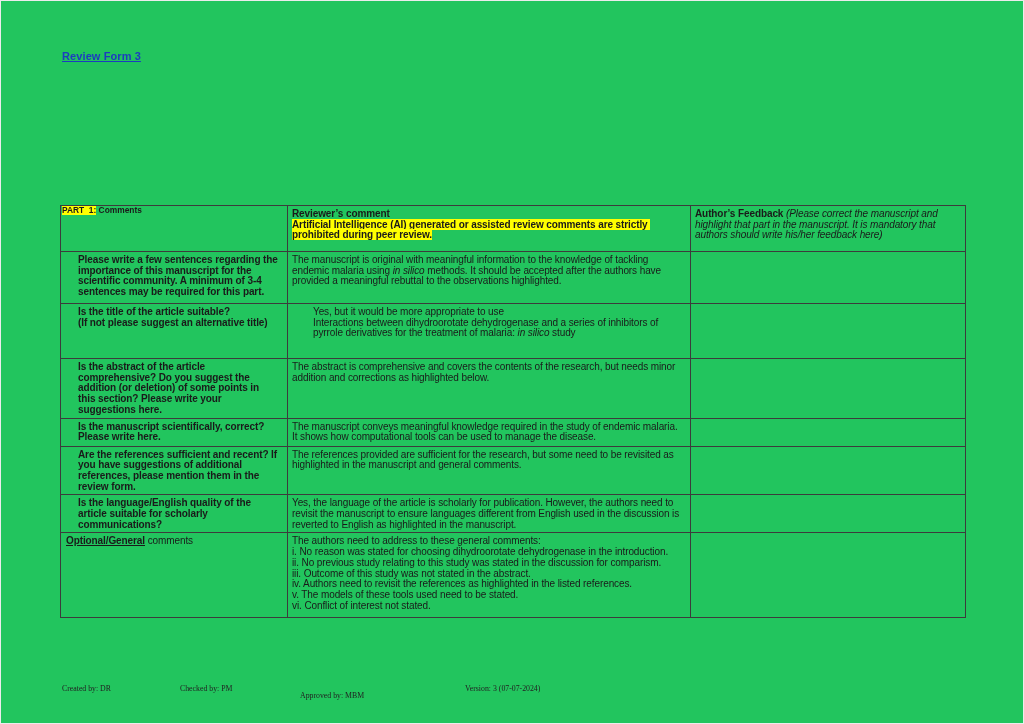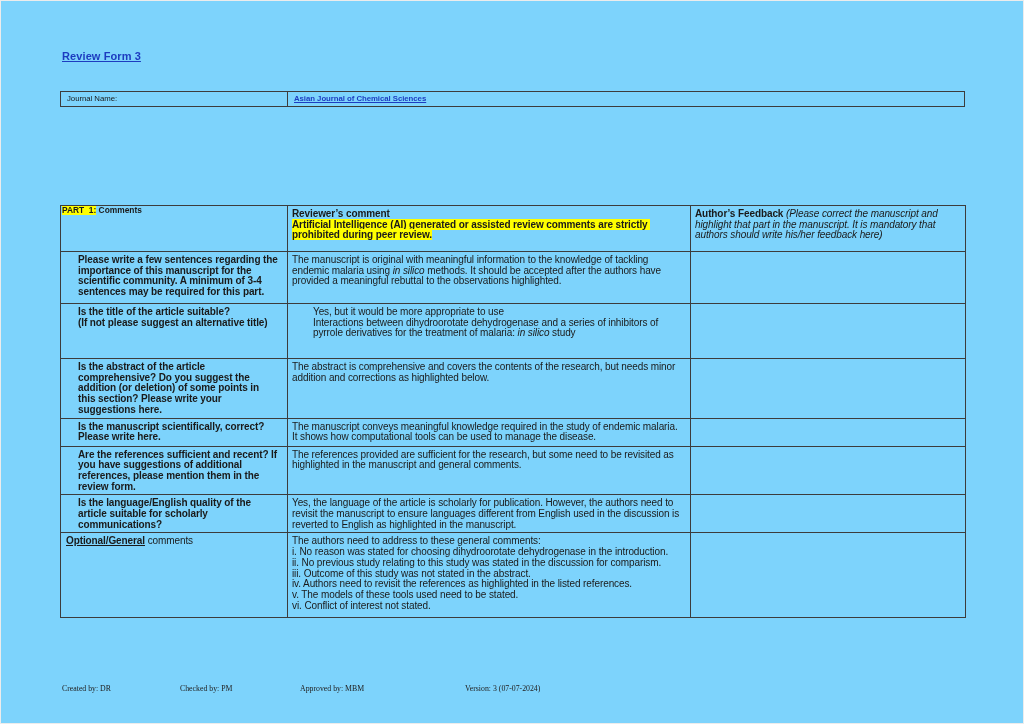--- a/index.html
+++ b/index.html
@@ -2,21 +2,21 @@
 <html><head>
 <meta charset="utf-8">
 <style>
   * { margin: 0; padding: 0; box-sizing: border-box; }
   html, body { background: #ffffff; }
   body { width: 1024px; height: 724px; font-family: "Liberation Sans", "DejaVu Sans", sans-serif; color: #1a1a1a; }
 
   .page {
     position: relative;
     width: 1024px; height: 724px;
-    background: #7dd3fc;
+    background: #22c55e;
     box-shadow: inset 0 0 0 1px #ececec;
     overflow: hidden;
   }
 
   .doc-title {
     position: absolute; left: 62px; top: 50px;
     font-size: 11px; font-weight: bold;
     color: #1d3cc0; text-decoration: underline;
     letter-spacing: 0.1px;
   }
@@ -62,40 +62,36 @@
 
   
   .footer {
     position: absolute; left: 62px; top: 684px; width: 910px; height: 14px;
     font-family: "Liberation Serif", "DejaVu Serif", serif;
     font-size: 7.8px; color: #222;
   }
   .footer span { position: absolute; top: 0; white-space: nowrap; }
   .f-created  { left: 0; }
   .f-checked  { left: 118px; }
-  .f-approved { left: 238px; }
+  .f-approved { left: 238px; margin-top: 7px; }
   .f-version  { left: 403px; }
 </style>
 </head>
 <body>
 
 <div class="page">
 
   <div class="doc-title">Review Form 3</div>
 
   <table class="info-table">
     <colgroup>
         <col class="c1">
         <col>
       </colgroup>
     <tbody>
-        <tr class="ir-1">
-      <td>Journal Name:</td>
-      <td><span class="journal-link">Asian Journal of Chemical Sciences</span></td>
-    </tr>
   </tbody>
     </table>
 
   <div class="part-heading"><span class="seg-hl" style="font-weight: bold;">PART  1:</span><span style="font-weight: bold;"> Comments</span></div>
 
   <table class="review-table">
     <colgroup>
         <col class="c1">
         <col class="c2">
         <col class="c3">

